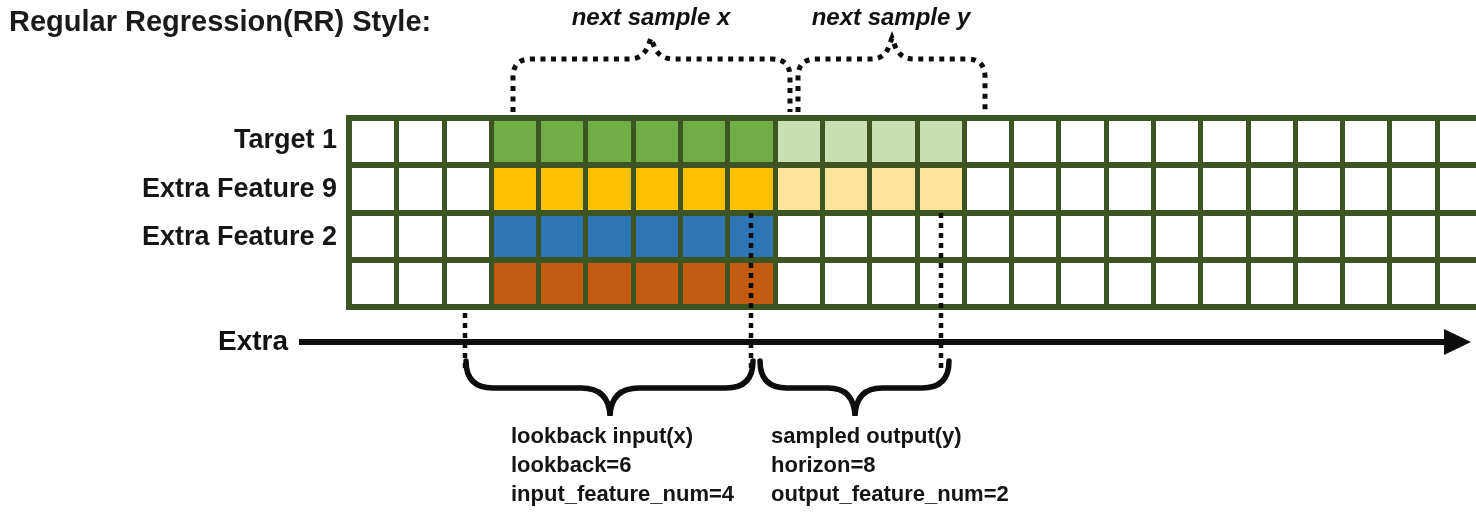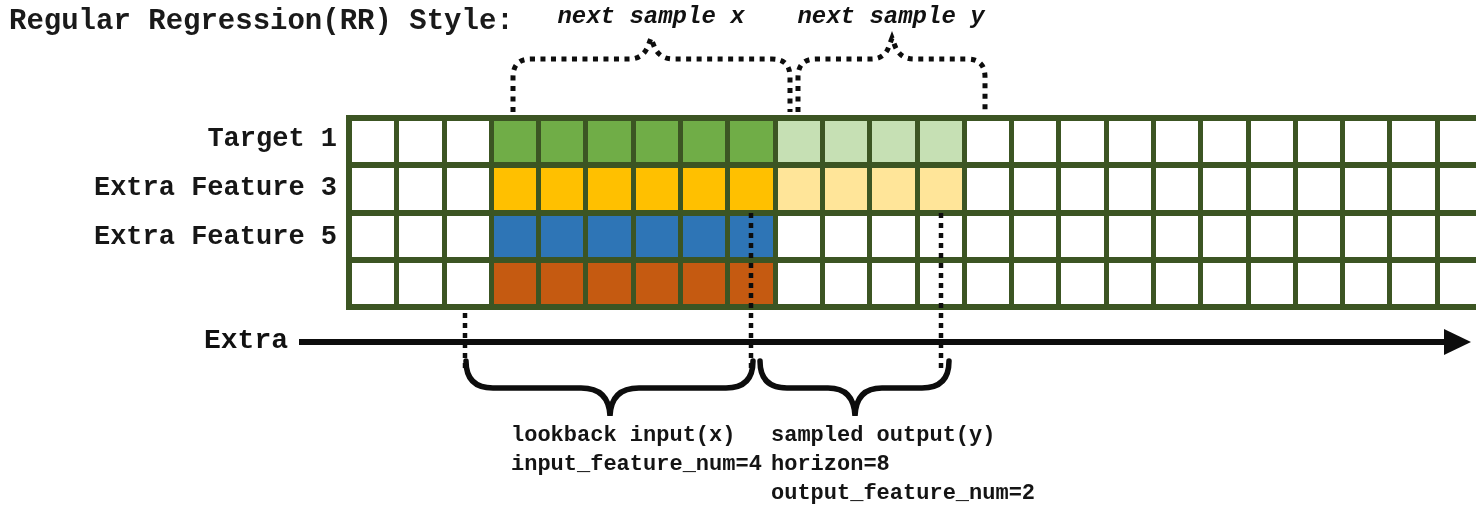--- a/index.html
+++ b/index.html
@@ -1,18 +1,18 @@
 <!DOCTYPE html>
 <html><head>
 <meta charset="utf-8">
 <style>
   html,body { margin:0; padding:0; background:#ffffff; }
   #canvas {
     position:relative; width:1476px; height:516px; background:#ffffff;
-    font-family:Liberation Mono, monospace; color:#141414;
+    font-family:Liberation Sans, sans-serif; color:#141414;
     overflow:hidden;
   }
   .title {
     position:absolute; left:9px; top:5px;
     font-size:29px; font-weight:700; letter-spacing:0px; color:#1a1a1a;
   }
   .next-label {
     position:absolute; top:3px; width:320px; text-align:center;
     font-size:24px; font-style:italic; font-weight:700; color:#111;
   }
@@ -52,22 +52,22 @@
 <div id="canvas">
 
   <div class="title">Regular Regression(RR) Style:</div>
 
   <div id="next-y" class="next-label">next sample y</div>
   <div id="next-x" class="next-label">next sample x</div>
 
   <div class="diagram-row">
     <div class="labels">
         <div class="row-label">Target 1</div>
-        <div class="row-label">Extra Feature 3</div>
-        <div class="row-label">Extra Feature 5</div>
+        <div class="row-label">Extra Feature 9</div>
+        <div class="row-label">Extra Feature 2</div>
       </div>
     <div class="grid" style="border-color: rgb(60, 85, 35); background: rgb(60, 85, 35); grid-template-columns: repeat(24, 1fr); grid-template-rows: repeat(4, 1fr);">
         <div class="cell" style="background: rgb(255, 255, 255);"></div>
         <div class="cell" style="background: rgb(255, 255, 255);"></div>
         <div class="cell" style="background: rgb(255, 255, 255);"></div>
         <div class="cell" style="background: rgb(112, 173, 71);"></div>
         <div class="cell" style="background: rgb(112, 173, 71);"></div>
         <div class="cell" style="background: rgb(112, 173, 71);"></div>
         <div class="cell" style="background: rgb(112, 173, 71);"></div>
         <div class="cell" style="background: rgb(112, 173, 71);"></div>
@@ -159,20 +159,21 @@
         <div class="cell" style="background: rgb(255, 255, 255);"></div>
         <div class="cell" style="background: rgb(255, 255, 255);"></div>
         <div class="cell" style="background: rgb(255, 255, 255);"></div>
       </div>
   </div>
 
   <div class="time-label">Extra</div>
 
   <div id="note-input" class="note">
     <div>lookback input(x)</div>
+    <div>lookback=6</div>
     <div>input_feature_num=4</div>
   </div>
   <div id="note-output" class="note">
     <div>sampled output(y)</div>
     <div>horizon=8</div>
     <div>output_feature_num=2</div>
   </div>
 
   <svg class="overlay" width="1476" height="516" viewBox="0 0 1476 516">
 

